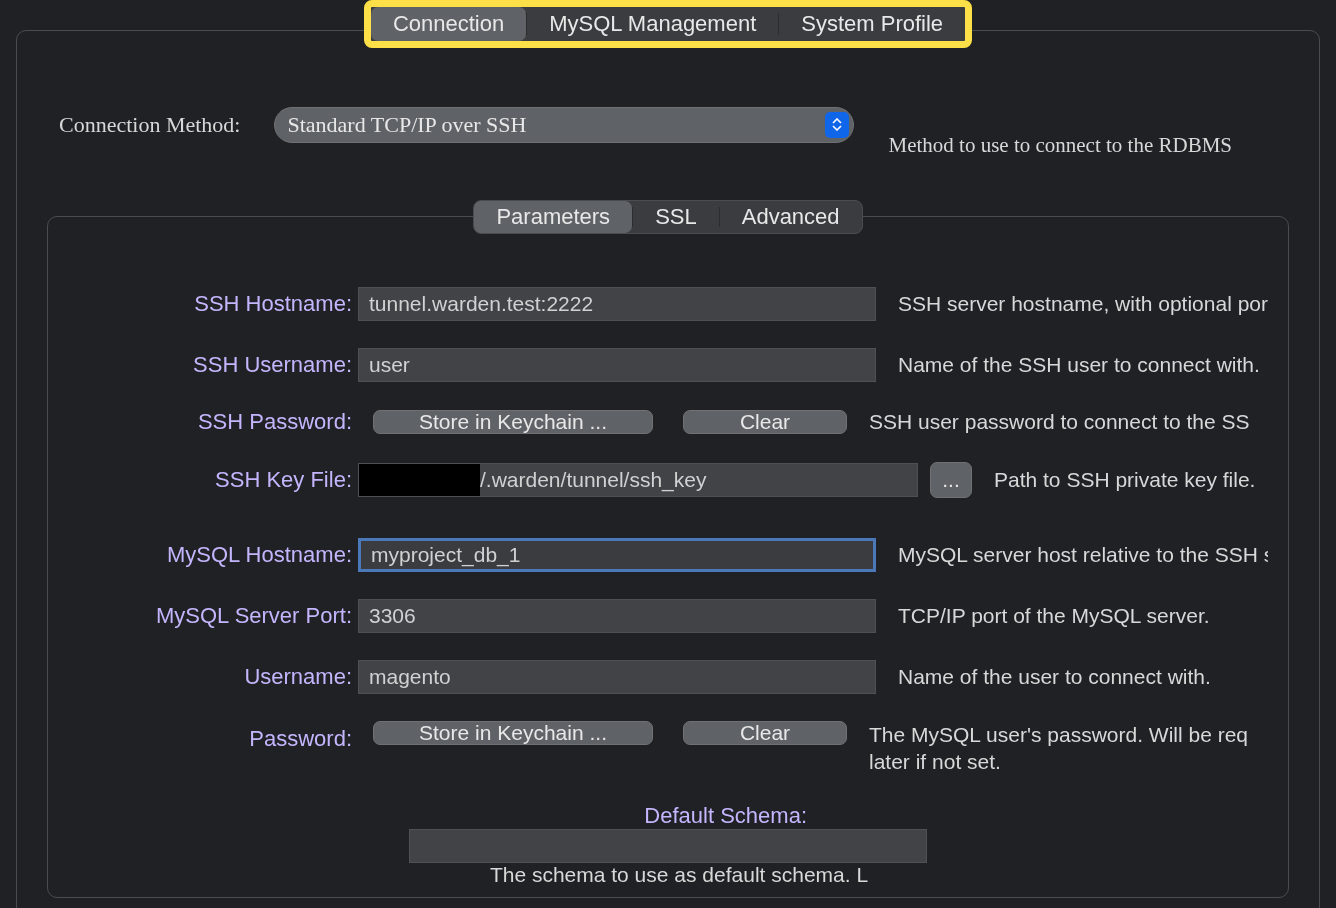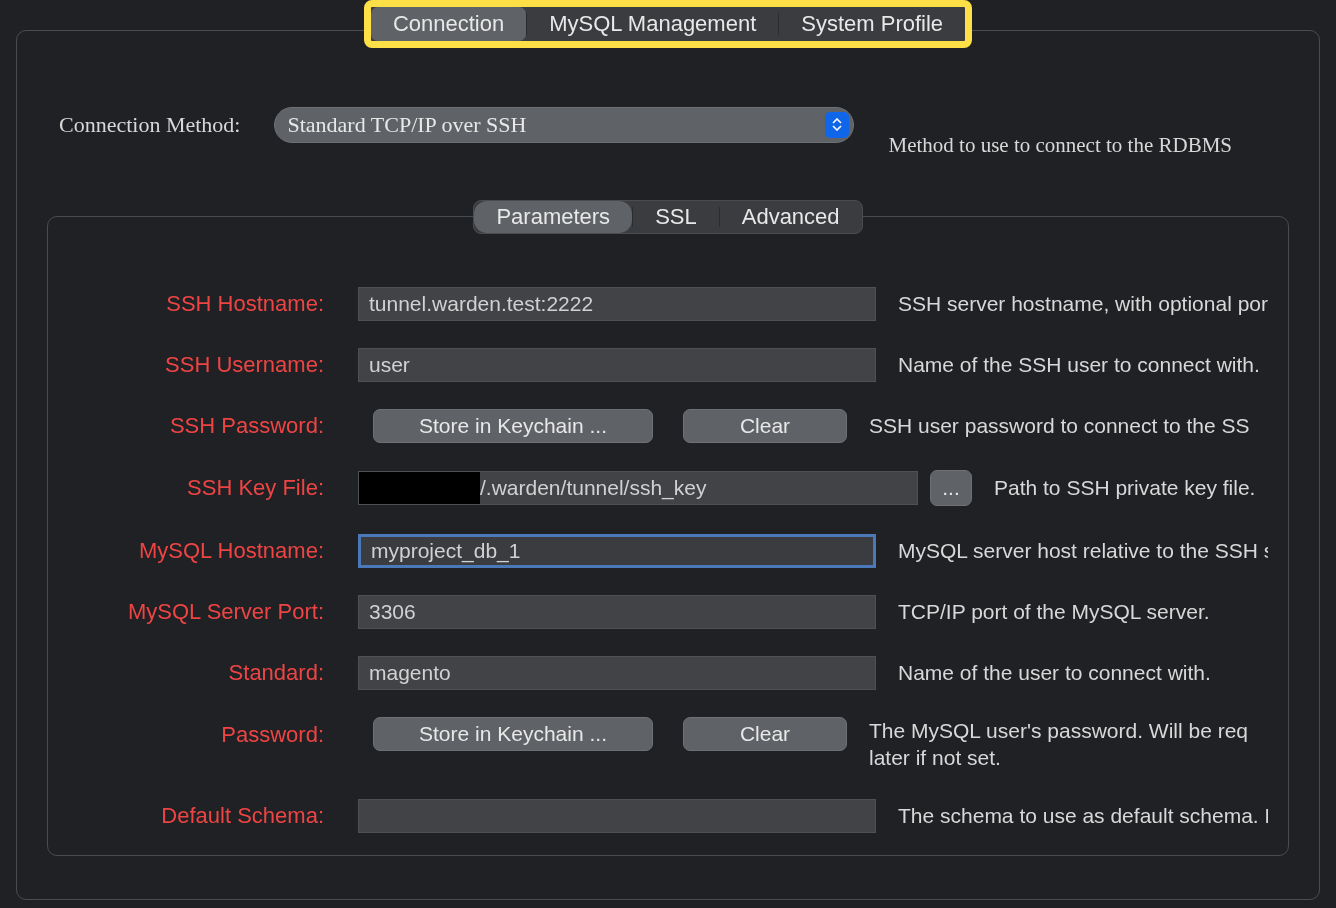--- a/index.html
+++ b/index.html
@@ -120,21 +120,21 @@
       border: 1px solid #4a4c4f;
     }
     .inner-tab {
       padding: 3px 22px;
       color: #e8e8e8;
       font-size: 22px;
       cursor: pointer;
     }
     .inner-tab.active {
       background: #5f6266;
-      border-radius: 13px;
+      border-radius: 7px;
     }
     .inner-tab-divider {
       width: 1px;
       background: #2a2c2e;
       margin: 6px 0;
     }
     .inner-panel {
       border: 1px solid #4a4c4f;
       border-radius: 10px;
       margin-top: -18px;
@@ -145,41 +145,41 @@
       display: flex;
       align-items: center;
       margin-bottom: 27px;
     }
     .form-row.tall {
       align-items: flex-start;
     }
     .form-label {
       width: 290px;
       text-align: right;
-      color: #ef4444;
-      font-size: 22px;
-      padding-right: 34px;
+      color: #c4b5fd;
+      font-size: 22px;
+      padding-right: 6px;
     }
     .form-input {
       width: 518px;
       height: 34px;
       background: #414347;
       border: 1px solid #4e5054;
       color: #d1d1d1;
       font-size: 21px;
       padding: 0 10px;
       font-family: inherit;
     }
     .form-input.focused {
       border: 3px solid #4a78b8;
       background: #3a3c40;
       outline: none;
     }
     .btn {
-      height: 34px;
+      height: 24px;
       background: #5f6266;
       border: 1px solid #6e7074;
       border-radius: 7px;
       color: #e8e8e8;
       font-size: 21px;
       padding: 0 24px;
       cursor: pointer;
       display: inline-flex;
       align-items: center;
       justify-content: center;
@@ -304,48 +304,48 @@
         <div class="form-row">
           <div class="form-label">SSH Key File:</div>
           <div class="keyfile-row">
             <div class="keyfile-black"></div>
             <div class="keyfile-text">/.warden/tunnel/ssh_key</div>
             <button class="btn browse">...</button>
           </div>
           <div class="form-hint">Path to SSH private key file.</div>
         </div>
 
-        <div class="form-row" style="margin-top:28px;">
+        <div class="form-row" style="margin-top:40px;">
           <div class="form-label">MySQL Hostname:</div>
           <input class="form-input focused" value="myproject_db_1" style="">
           <div class="form-hint">MySQL server host relative to the SSH s</div>
         </div>
 
         <div class="form-row">
           <div class="form-label">MySQL Server Port:</div>
           <input class="form-input" value="3306" style="">
           <div class="form-hint">TCP/IP port of the MySQL server.</div>
         </div>
 
         <div class="form-row">
-          <div class="form-label">Standard:</div>
+          <div class="form-label">Username:</div>
           <input class="form-input" value="magento" style="">
           <div class="form-hint">Name of the user to connect with.</div>
         </div>
 
         <div class="form-row tall">
           <div class="form-label" style="padding-top:5px;">Password:</div>
           <div class="btn-group">
             <button class="btn store">Store in Keychain ...</button>
             <button class="btn clear">Clear</button>
           </div>
           <div class="form-hint multi">The MySQL user's password. Will be req later if not set.</div>
         </div>
 
-        <div class="form-row" style="margin-bottom:0;">
+        <div class="form-row" style="margin-bottom:0;flex-direction:column;">
           <div class="form-label">Default Schema:</div>
           <input class="form-input" value="" style="">
           <div class="form-hint">The schema to use as default schema. L</div>
         </div>
 
       </div>
     </div>
   </div>
 </div>
 

